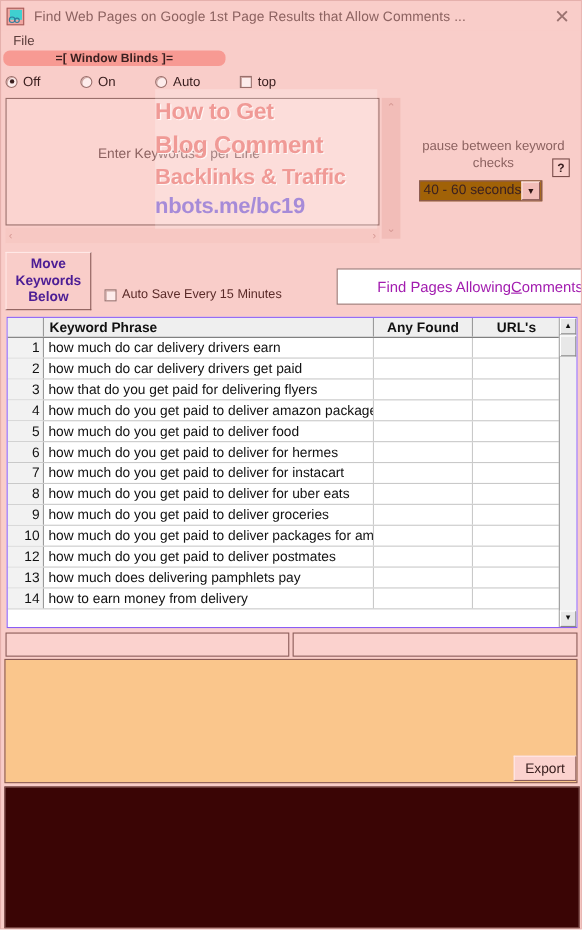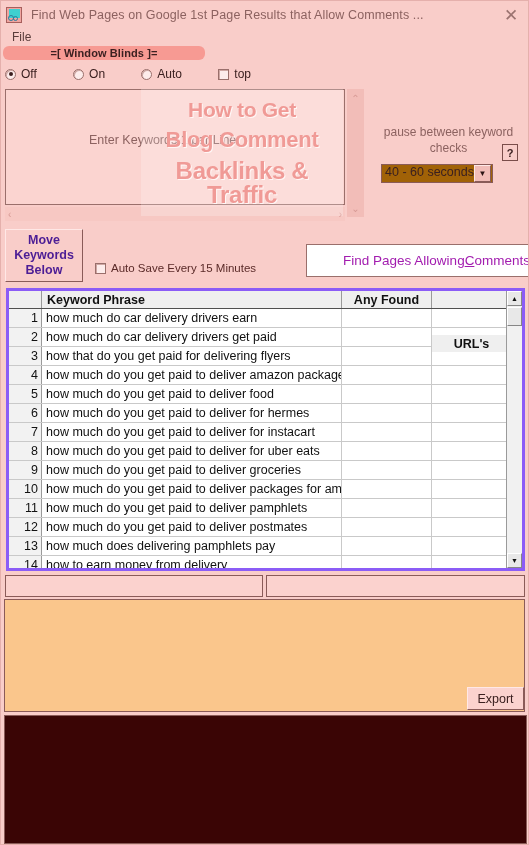--- a/index.html
+++ b/index.html
@@ -200,37 +200,37 @@
   }
   .kw-hscroll .chev {
     color: #d79a95;
     font-size: 10px;
     padding: 0 3px;
   }
 
   
   .watermark {
     position: absolute;
-    left: 140px; top: 88px;
+    left: 140px; top: 80px;
     width: 202px; height: 127px;
     background: rgba(255,255,255,0.22);
     pointer-events: none;
-    text-align: center;
+    text-align: left;
     overflow: hidden;
   }
   .wm1, .wm2, .wm3 {
     font-weight: bold;
     color: #f09a96;
     text-shadow: 1px 1px 0 #fff7f6;
     letter-spacing: -0.3px;
     line-height: 1;
   }
   .wm1 { font-size: 21px; margin-top: 10px; }
   .wm2 { font-size: 22px; margin-top: 9px; }
-  .wm3 { font-size: 24px; margin-top: 8px; }
+  .wm3 { font-size: 20px; margin-top: 8px; }
   .wm4 {
     font-size: 20px;
     font-weight: bold;
     color: #a68bd8;
     margin-top: 6px;
     letter-spacing: -0.3px;
   }
 
   
   .pause-label {
@@ -324,21 +324,21 @@
     color: #a21caf;
   }
   .find-btn .u { text-decoration: underline; }
 
   
   .grid {
     position: absolute;
     left: 5px; top: 287px;
     width: 519px; height: 283px;
     background: #ffffff;
-    border: 3px solid #8b5cf6;
+    border: 1px solid #8b5cf6;
     box-sizing: border-box;
     overflow: hidden;
   }
   .grid-head {
     display: flex;
     height: 18px;
     background: #efefef;
     border-bottom: 1px solid #4f4f4f;
     box-sizing: border-box;
   }
@@ -349,21 +349,21 @@
     display: flex;
     align-items: center;
     box-sizing: border-box;
     border-right: 1px solid #9a9a9a;
     background: #efefef;
     height: 100%;
   }
   .gh.num { width: 33px; }
   .gh.kw { width: 300px; padding-left: 5px; }
   .gh.found { width: 90px; justify-content: center; }
-  .gh.urls { width: 79px; justify-content: center; border-right: none; margin-top: 44px; }
+  .gh.urls { width: 79px; justify-content: center; border-right: none; }
   .grid-body { height: 264px; overflow: hidden; }
   .grow {
     display: flex;
     height: 19px;
     border-bottom: 1px solid #c9c9c9;
     box-sizing: border-box;
   }
   .gc {
     box-sizing: border-box;
     border-right: 1px solid #c9c9c9;
@@ -608,26 +608,20 @@
           <div class="gc found"></div>
           <div class="gc urls"></div>
         </div>
         <div class="grow">
           <div class="gc num">10</div>
           <div class="gc kw">how much do you get paid to deliver packages for amazon</div>
           <div class="gc found"></div>
           <div class="gc urls"></div>
         </div>
         <div class="grow">
-          <div class="gc num">11</div>
-          <div class="gc kw">how much do you get paid to deliver pamphlets</div>
-          <div class="gc found"></div>
-          <div class="gc urls"></div>
-        </div>
-        <div class="grow">
           <div class="gc num">12</div>
           <div class="gc kw">how much do you get paid to deliver postmates</div>
           <div class="gc found"></div>
           <div class="gc urls"></div>
         </div>
         <div class="grow">
           <div class="gc num">13</div>
           <div class="gc kw">how much does delivering pamphlets pay</div>
           <div class="gc found"></div>
           <div class="gc urls"></div>

